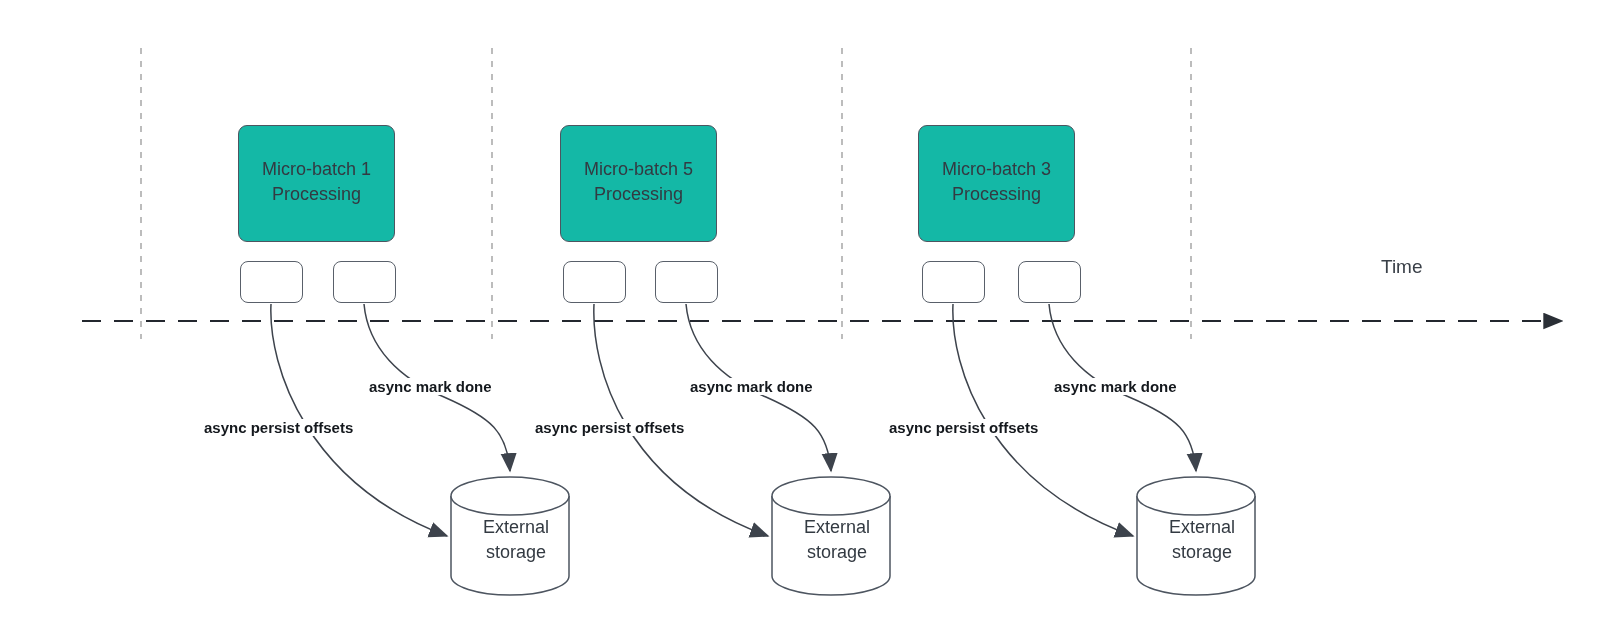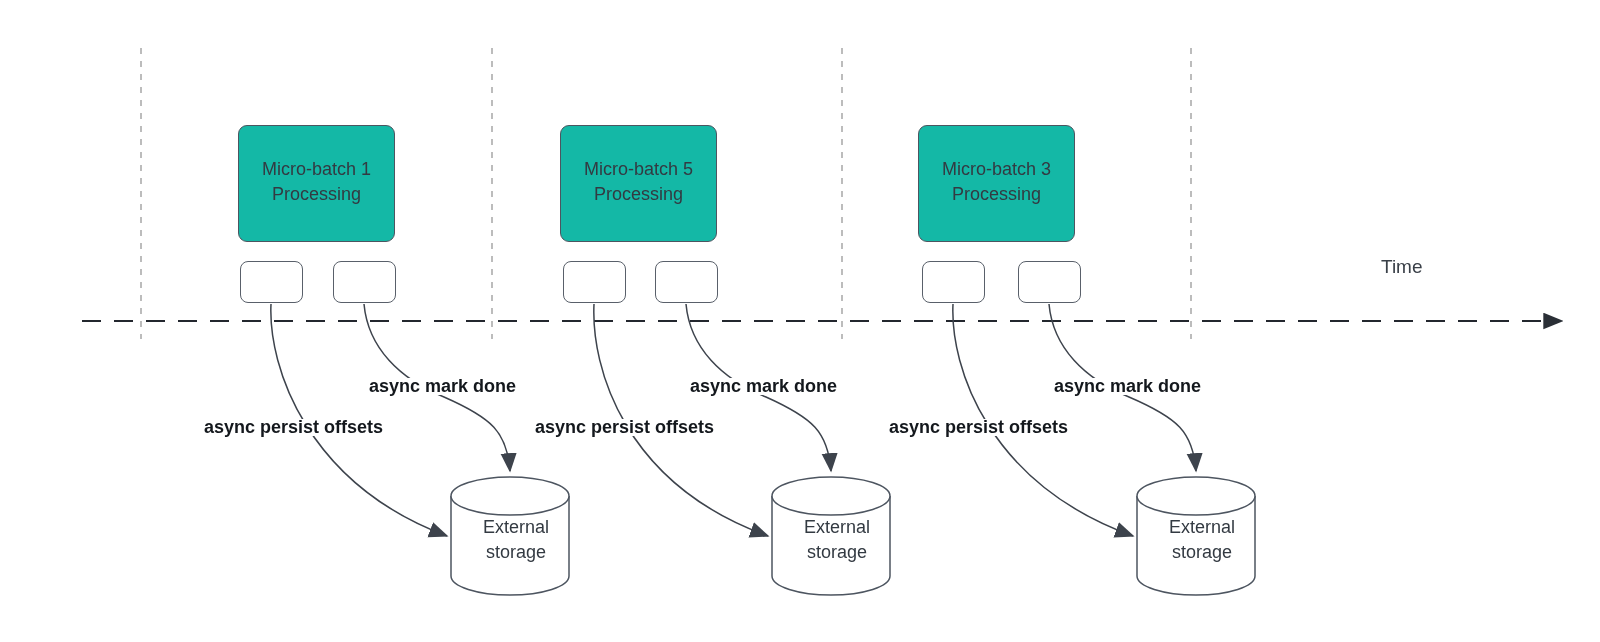--- a/index.html
+++ b/index.html
@@ -39,21 +39,21 @@
     background: #ffffff;
     box-sizing: border-box;
     top: 261px;
   }
   .t1a { left: 240px; } .t1b { left: 333px; }
   .t2a { left: 563px; } .t2b { left: 655px; }
   .t3a { left: 922px; } .t3b { left: 1018px; }
 
   .edge-label {
     position: absolute;
-    font-size: 18px;
+    font-size: 15px;
     font-weight: 700;
     color: #14181d;
     background: #ffffff;
     padding: 0 2px;
     white-space: nowrap;
     line-height: 17px;
   }
   .p1 { left: 202px; top: 419px; }
   .p2 { left: 533px; top: 419px; }
   .p3 { left: 887px; top: 419px; }

